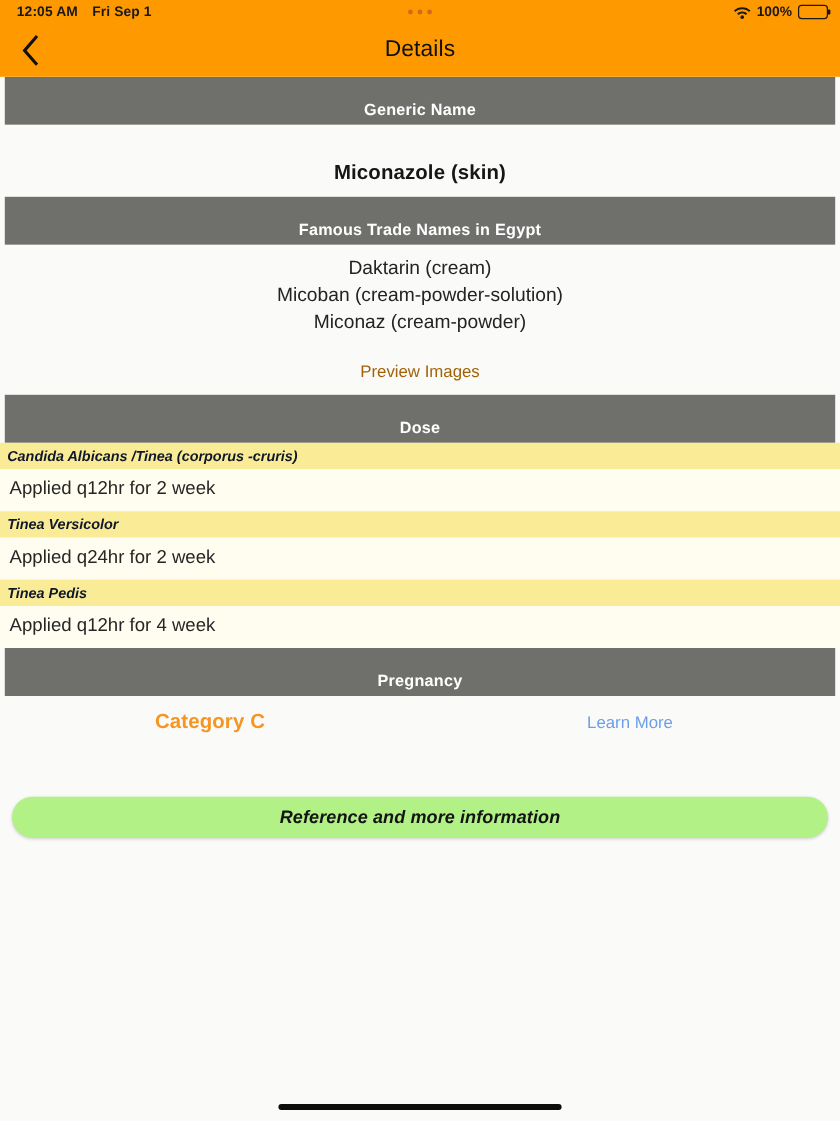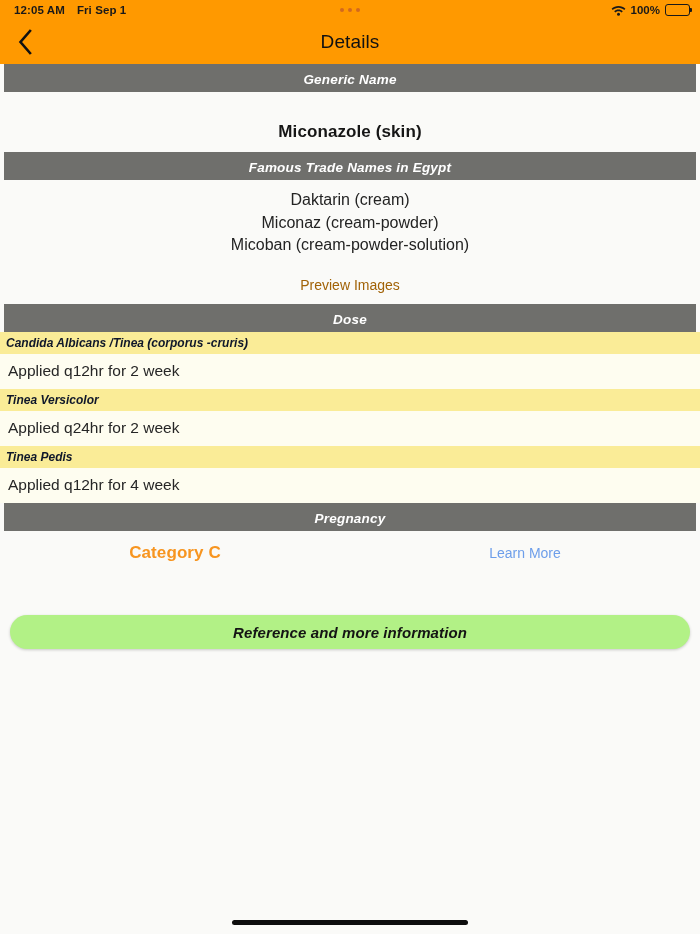--- a/index.html
+++ b/index.html
@@ -120,24 +120,23 @@
   .content {
     flex: 1 1 auto;
     background: #FAFAF8;
     overflow: hidden;
   }
 
   .section-header {
     background: #6F6F6C;
     color: #FFFFFF;
     font-size: 13.5px;
-    font-style: italic;
-    font-weight: bold;
-    text-align: center;
-    padding: 8px 0 5px;
+    font-weight: bold;
+    text-align: center;
+    padding: 20px 0 5px;
     margin: 0 4px;
     letter-spacing: 0.2px;
   }
 
   .block {
     background: #FAFAF8;
     padding: 9px 0 10px;
     text-align: center;
   }
 
@@ -285,22 +284,22 @@
 
     <div class="section-header">Generic Name</div>
     <div class="block">
       <div class="generic-name">Miconazole (skin)</div>
     </div>
 
     <div class="section-header">Famous Trade Names in Egypt</div>
     <div class="block">
       <div class="trade-list">
         <span class="trade-item">Daktarin (cream)</span>
+        <span class="trade-item">Micoban (cream-powder-solution)</span>
         <span class="trade-item">Miconaz (cream-powder)</span>
-        <span class="trade-item">Micoban (cream-powder-solution)</span>
       </div>
       <span class="link">Preview Images</span>
     </div>
 
     <div class="section-header">Dose</div>
     <div class="dose-table">
       <div class="dose-cond">Candida Albicans /Tinea (corporus -cruris)</div>
       <div class="dose-val">Applied q12hr for 2 week</div>
 
       <div class="dose-cond">Tinea Versicolor</div>

